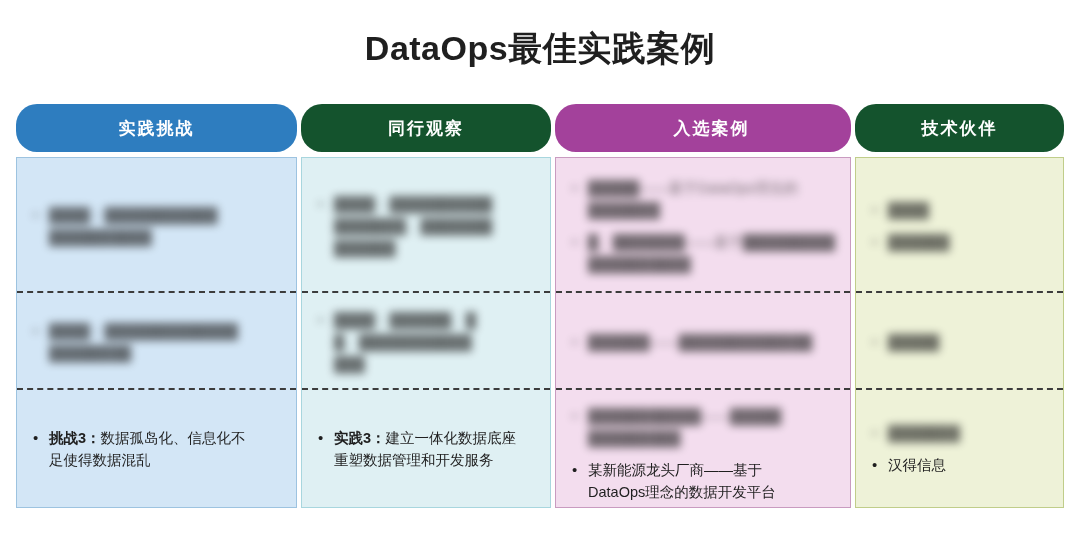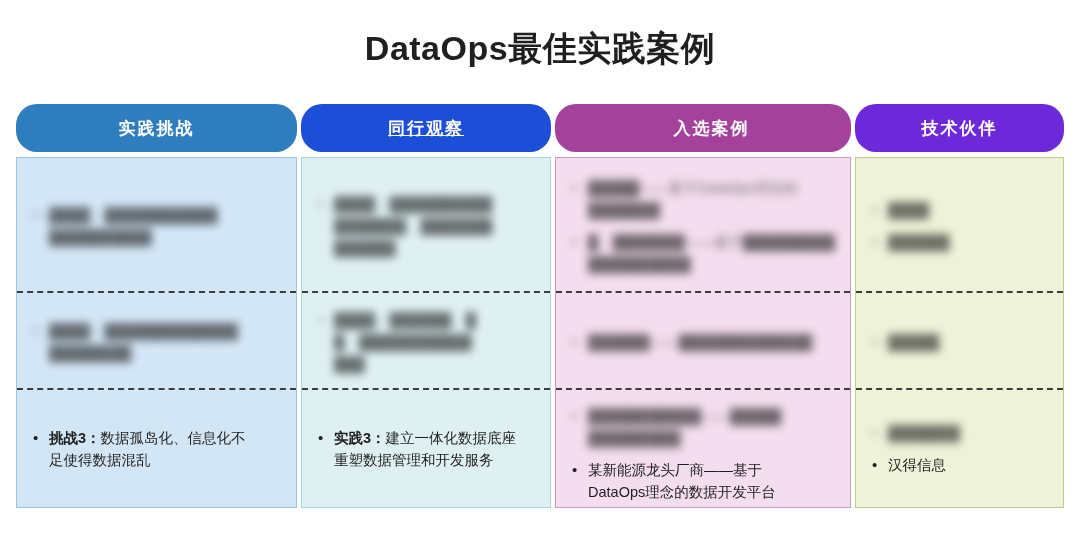--- a/index.html
+++ b/index.html
@@ -140,23 +140,23 @@
     color: #3a3a3a;
     user-select: none;
   }
 
   .blurred .bullet-dot {
     color: #3a3a3a;
   }
 
   
   .head-c0 { background: #2e7dbf; }
-  .head-c1 { background: #1d4ed8; text-decoration: underline; }
+  .head-c1 { background: #14532d; }
   .head-c2 { background: #a3419b; padding-left: 17px; }
-  .head-c3 { background: #6d28d9; }
+  .head-c3 { background: #14532d; }
 
   .body-c0 { background: #d3e6f6; border-color: #9dc3e0; }
   .body-c1 { background: #dff0f3; border-color: #a8d6de; }
   .body-c2 { background: #f3ddee; border-color: #c99bc0; }
   .body-c3 { background: #eef2d8; border-color: #c0cd8a; }
 </style>
 </head>
 <body>
 
 <div class="slide">

